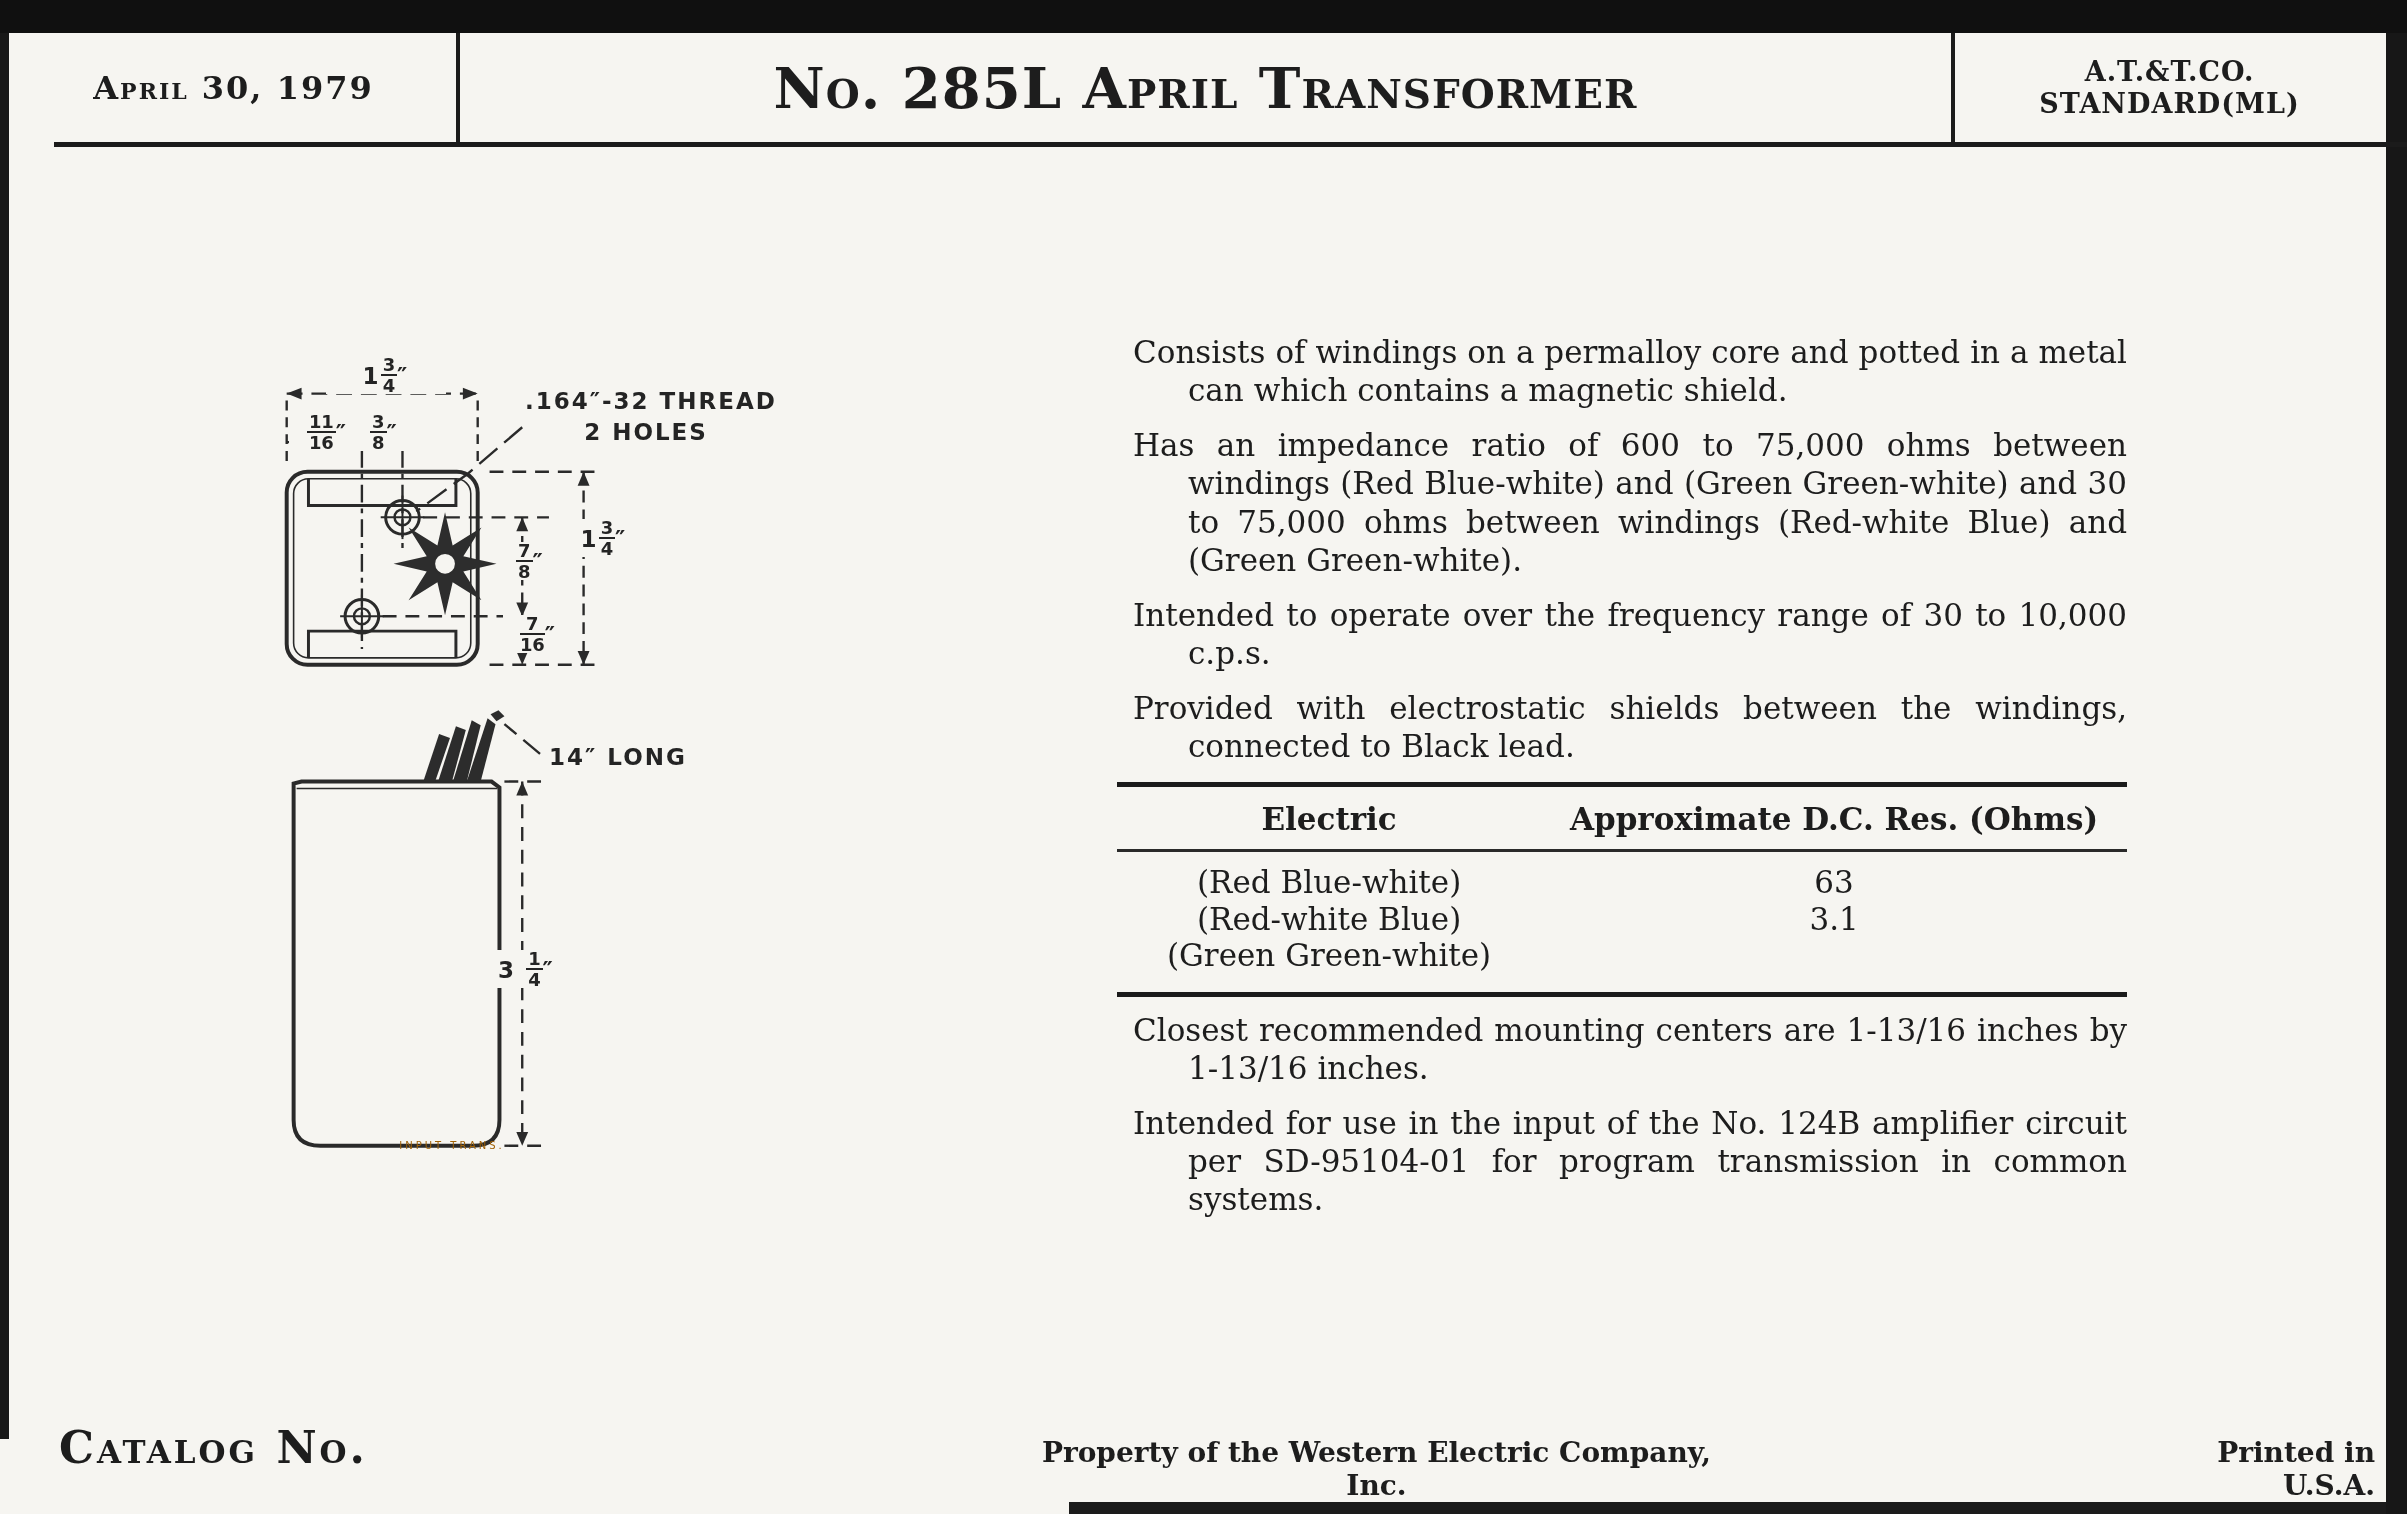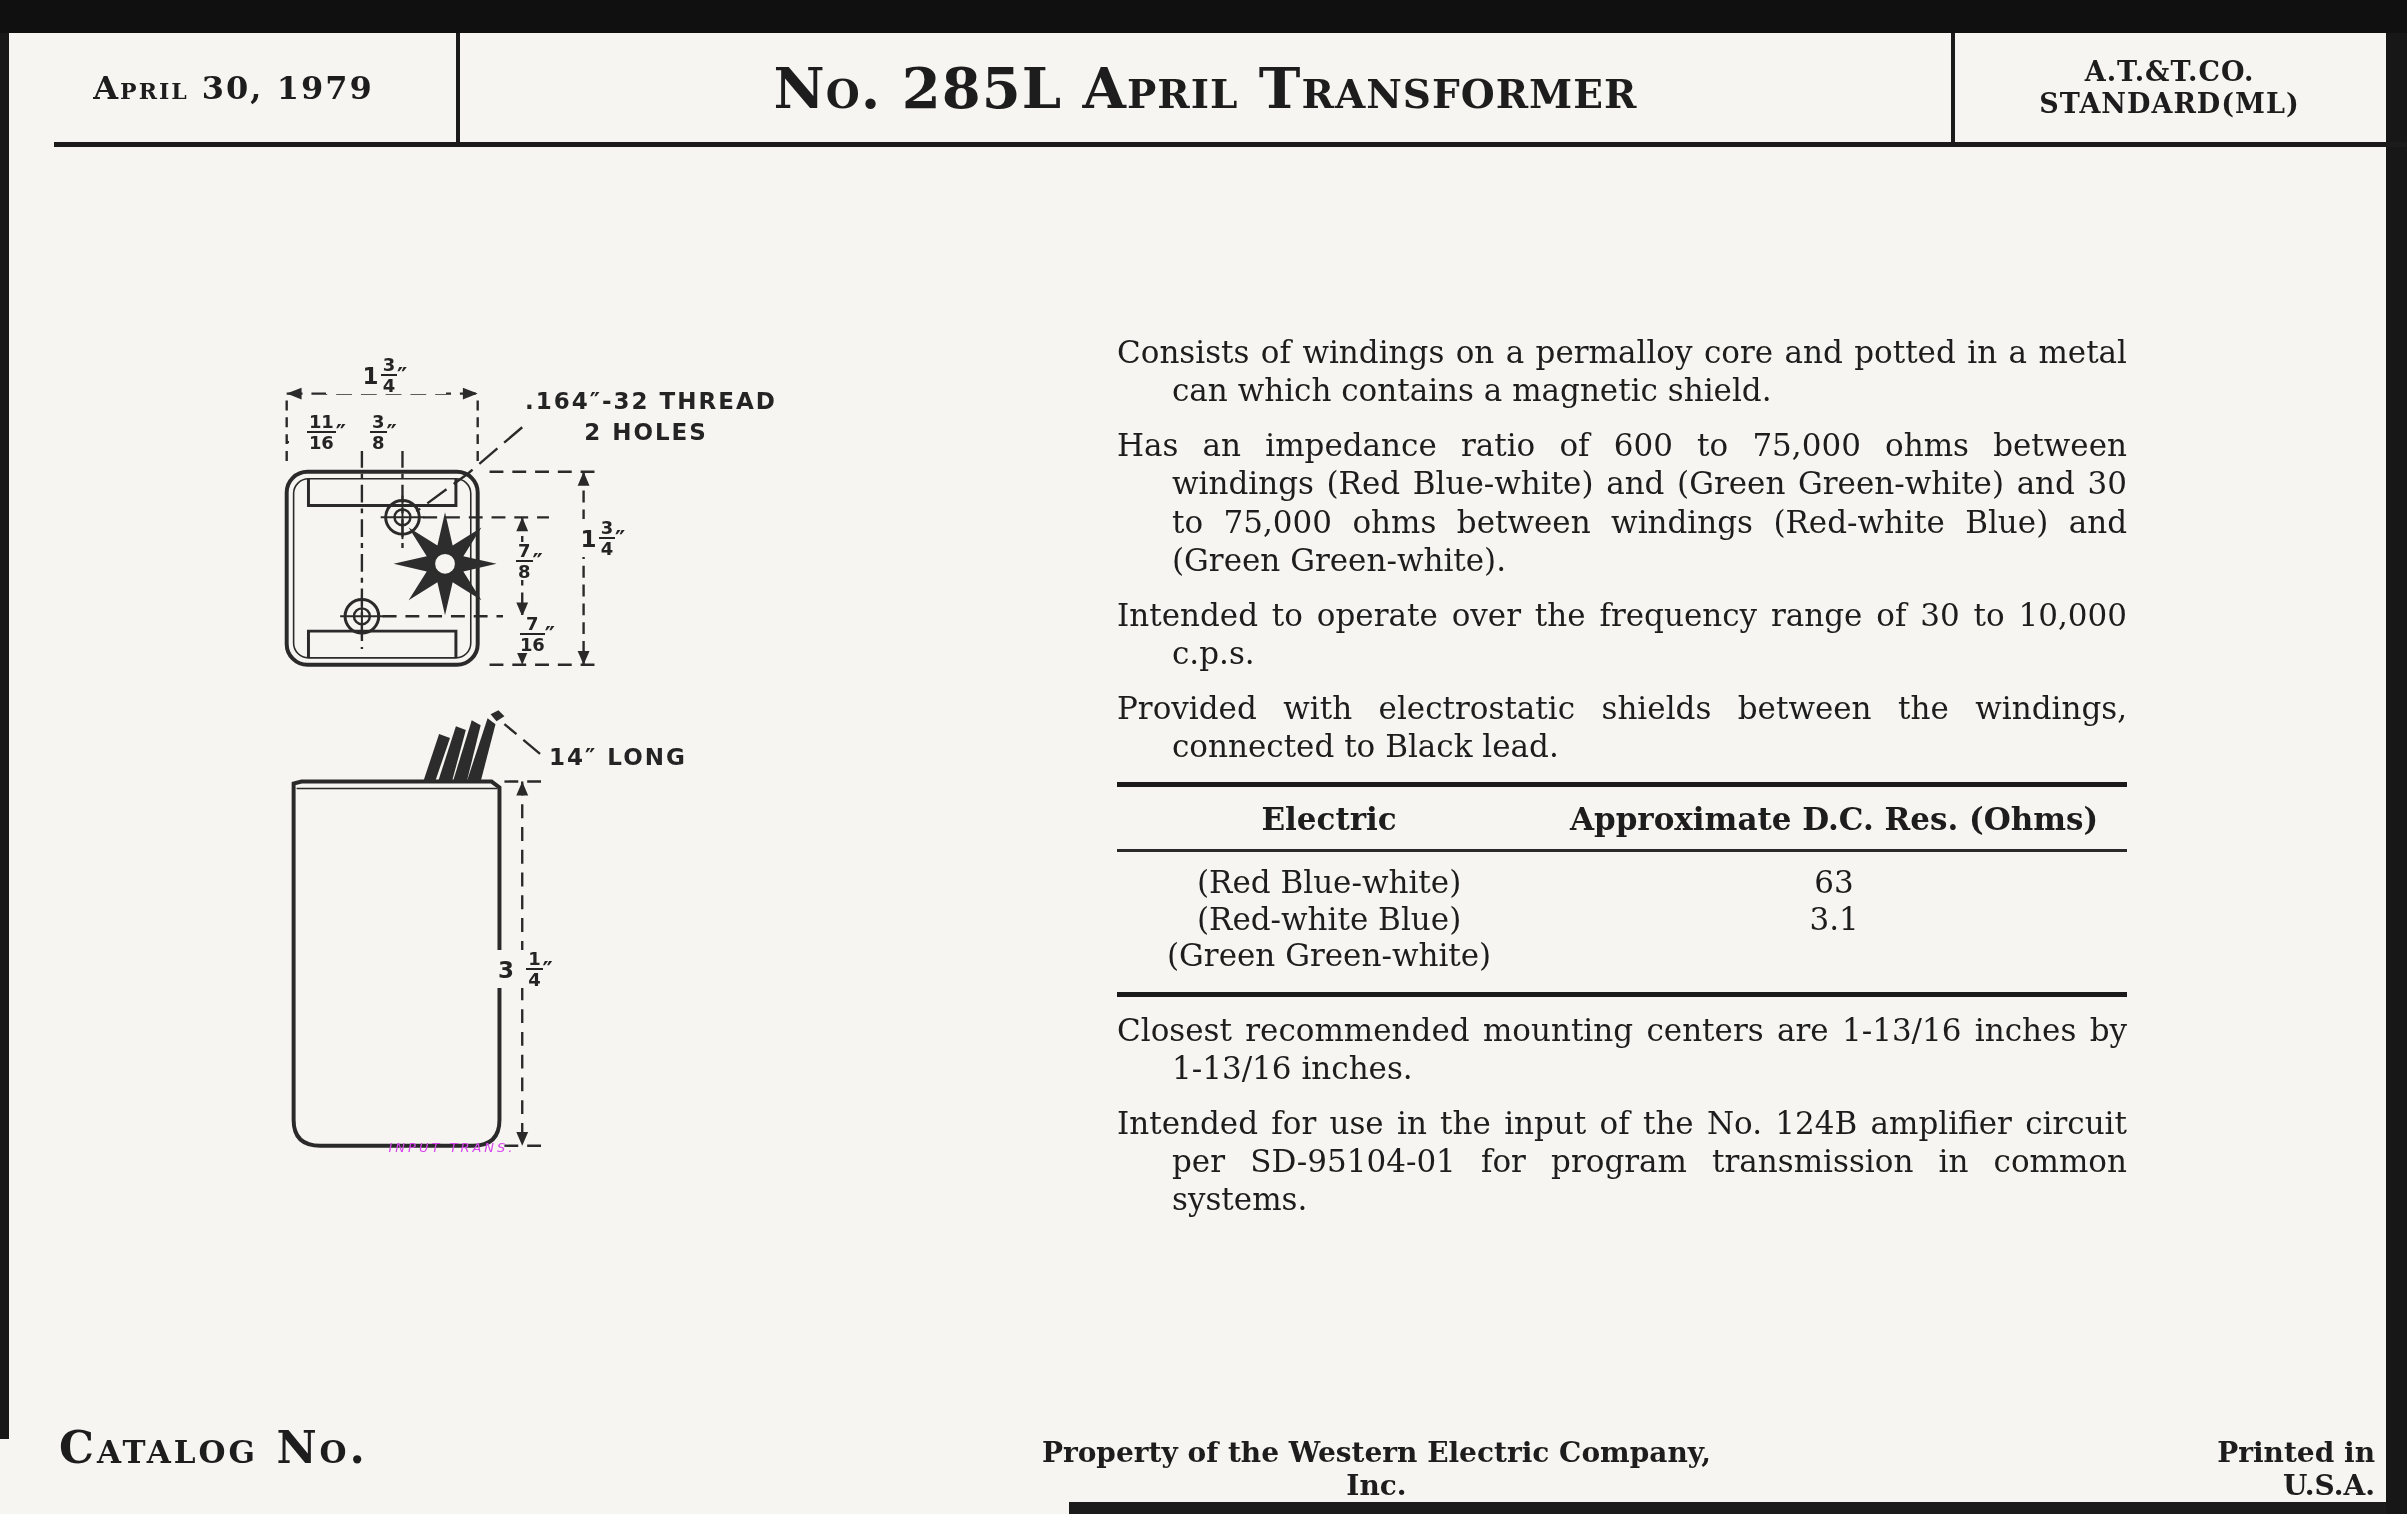--- a/index.html
+++ b/index.html
@@ -14,21 +14,21 @@
   .h-cell{position:absolute;top:33px;height:109px;display:flex;align-items:center;justify-content:center;}
   .h-date{left:9px;width:449px;font-size:32px;font-weight:bold;letter-spacing:2px;}
   .h-title{left:458px;width:1495px;font-size:56px;font-weight:bold;font-variant:small-caps;letter-spacing:1px;}
   .h-org{left:1953px;width:433px;flex-direction:column;font-size:27px;font-weight:bold;line-height:1.15;letter-spacing:1px;text-align:center;}
   .vline{position:absolute;top:33px;height:111px;width:4px;background:#1b1b1b;}
   .vline.v1{left:456px;} .vline.v2{left:1951px;}
   .hrule{position:absolute;left:54px;top:142px;width:2353px;height:5px;background:#1b1b1b;}
 
   
   .col{position:absolute;left:1117px;top:333px;width:1010px;}
-  .spec-p{font-size:31px;line-height:1.23;text-align:justify;margin:0 0 17px 0;
+  .spec-p{font-size:31px;line-height:1.23;text-align:justify;margin:0 0 17px 16px;
           padding-left:55px;text-indent:-55px;}
   .spec-table{margin:6px 0 12px 0;}
   .rule-thick{height:5px;background:#1b1b1b;}
   .rule-thin{height:3px;background:#2a2a2a;}
   .t-head{display:flex;font-size:31px;font-weight:bold;padding:14px 0 12px 0;}
   .t-row{display:flex;font-size:31px;line-height:1.18;}
   .t-c1{width:42%;text-align:center;}
   .t-c2{width:58%;text-align:center;}
   .t-body{padding:12px 0 18px 0;}
 
@@ -41,22 +41,22 @@
 
   
   .drawing{position:absolute;left:257px;top:356px;width:574px;height:861px;}
   .drawing svg{position:absolute;left:0;top:0;}
   .dim{position:absolute;font-family:"DejaVu Sans", sans-serif;font-weight:bold;color:#242424;
        font-size:23px;letter-spacing:2px;white-space:nowrap;background:#f6f5f1;padding:0 3px;}
   .dim.nobg{background:transparent;}
   .frac{display:inline-block;text-align:center;vertical-align:-0.45em;line-height:0.95;font-size:0.78em;letter-spacing:0;}
   .frac .fn{display:block;border-bottom:2px solid #242424;padding:0 2px 1px 2px;}
   .frac .fd{display:block;padding-top:1px;}
-  .caption{position:absolute;font-family:"DejaVu Sans", sans-serif;font-style:italic;font-size:13px;
-           letter-spacing:3px;color:#d946ef;}
+  .caption{position:absolute;font-family:"DejaVu Sans", sans-serif;font-size:10px;
+           letter-spacing:3px;color:#a16207;}
 </style>
 </head>
 <body>
 
 <div class="page">
   <div class="paper"></div>
   <div class="edge-left"></div>
   <div class="edge-right"></div>
   <div class="smudge-bottom"></div>
 

